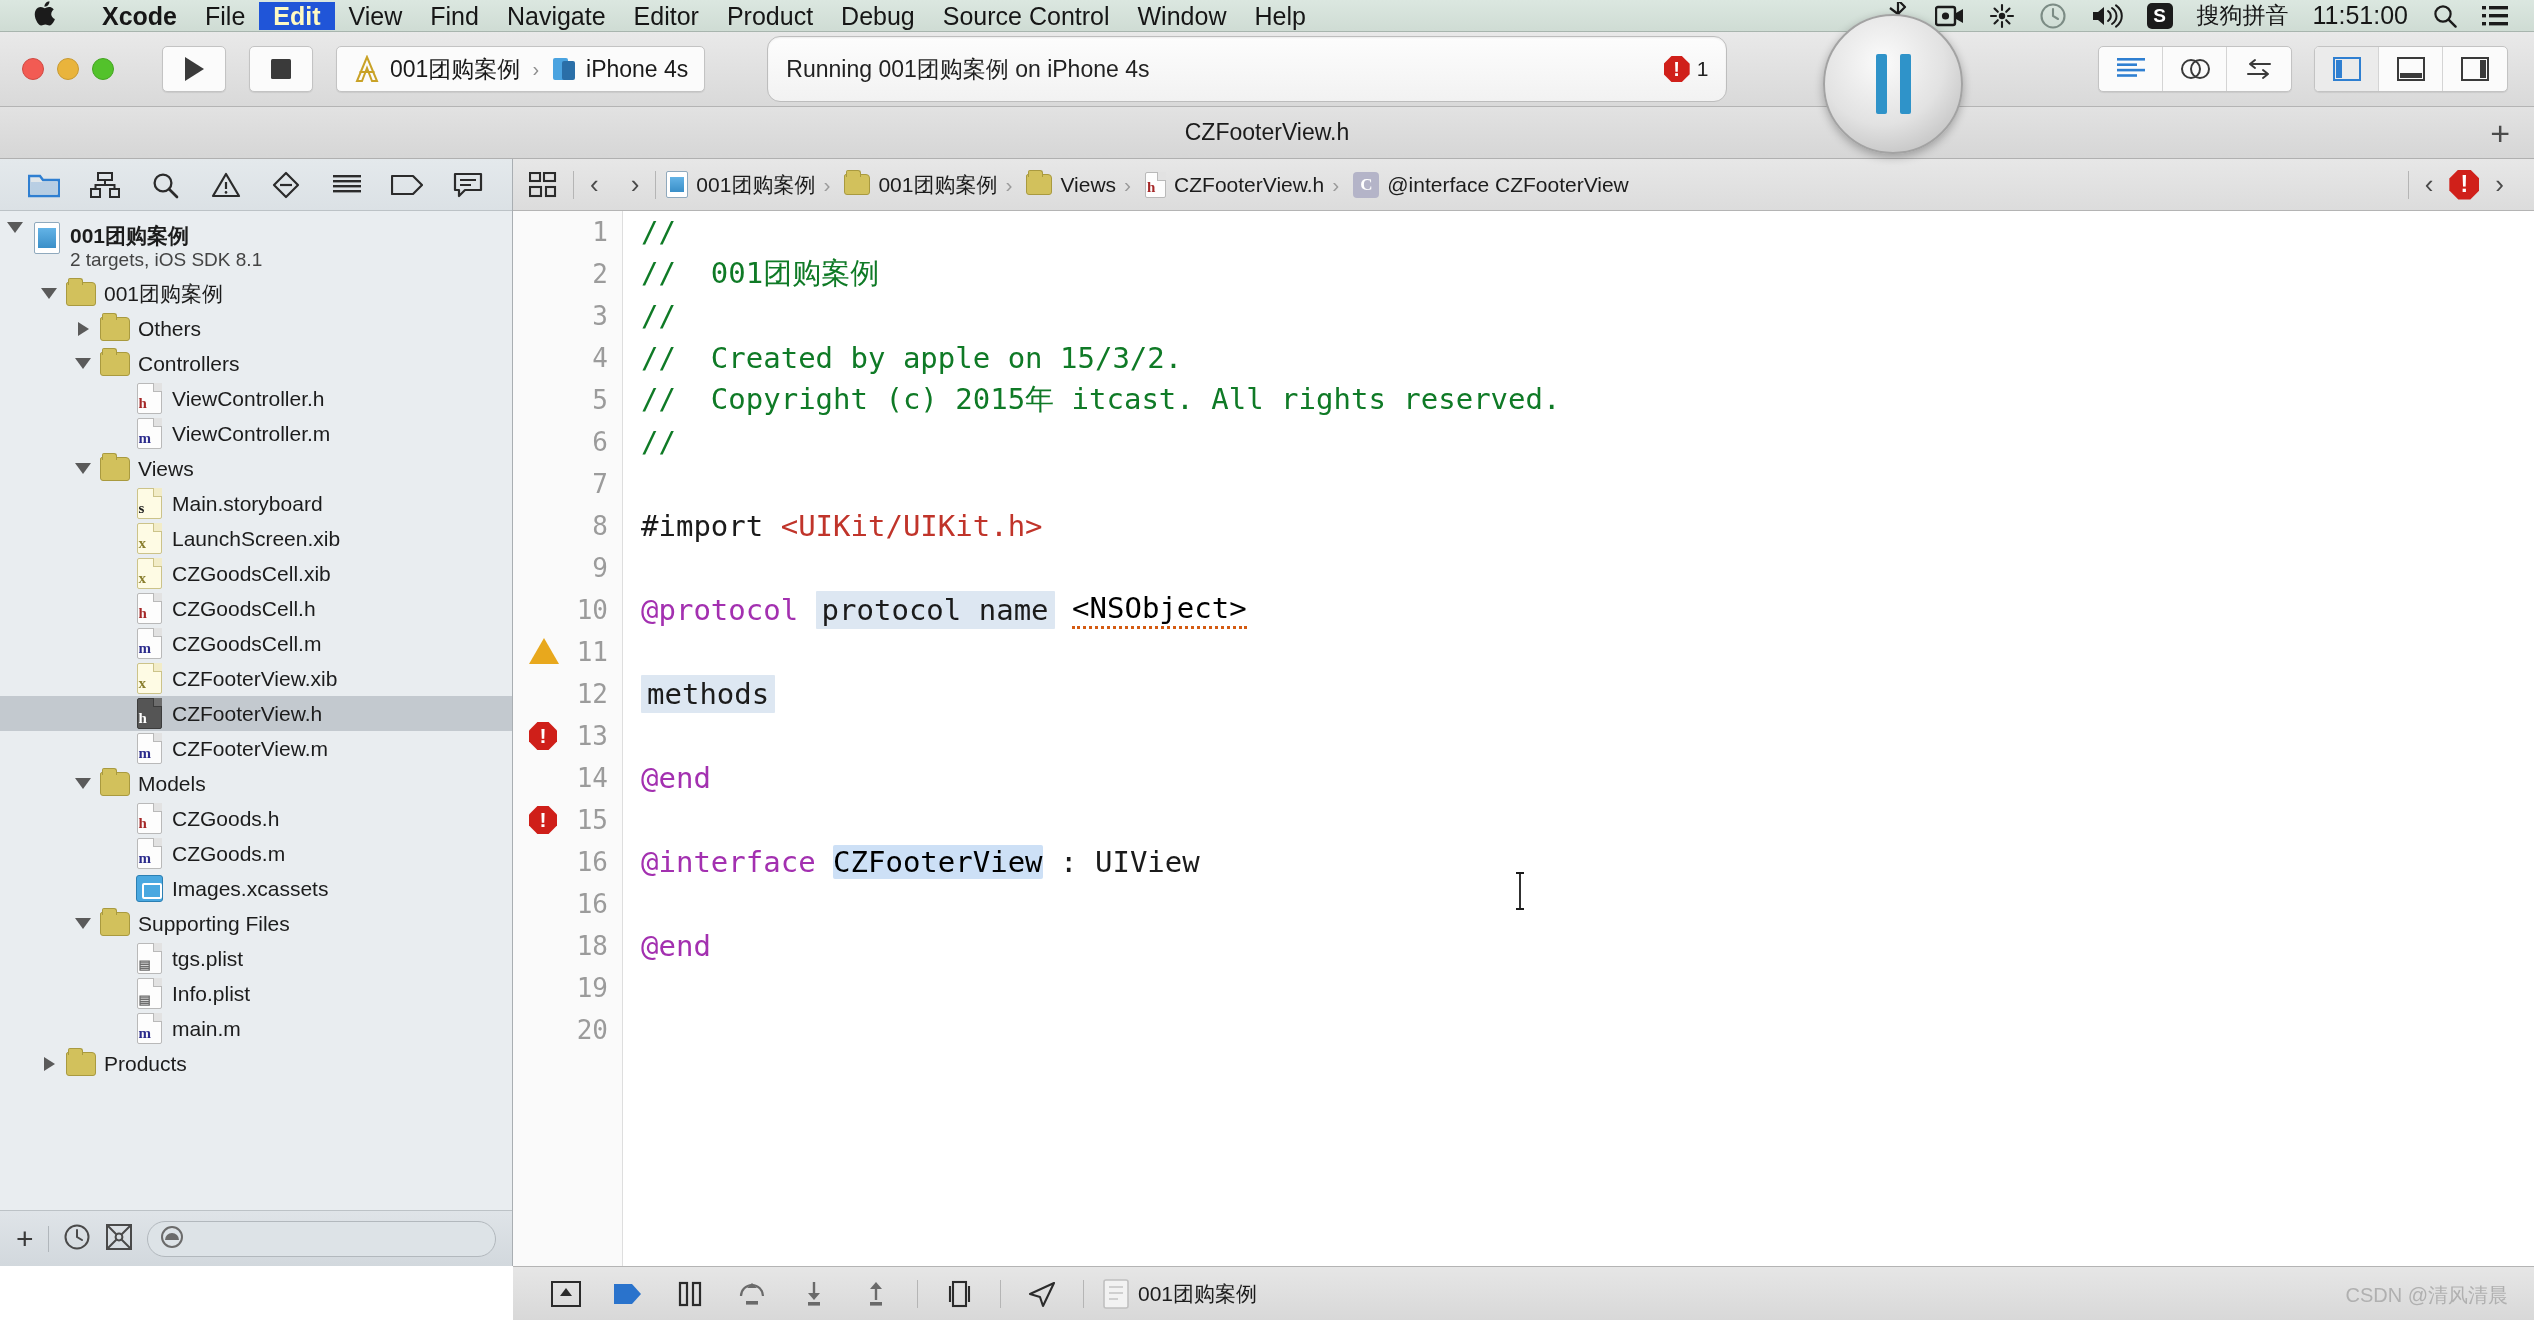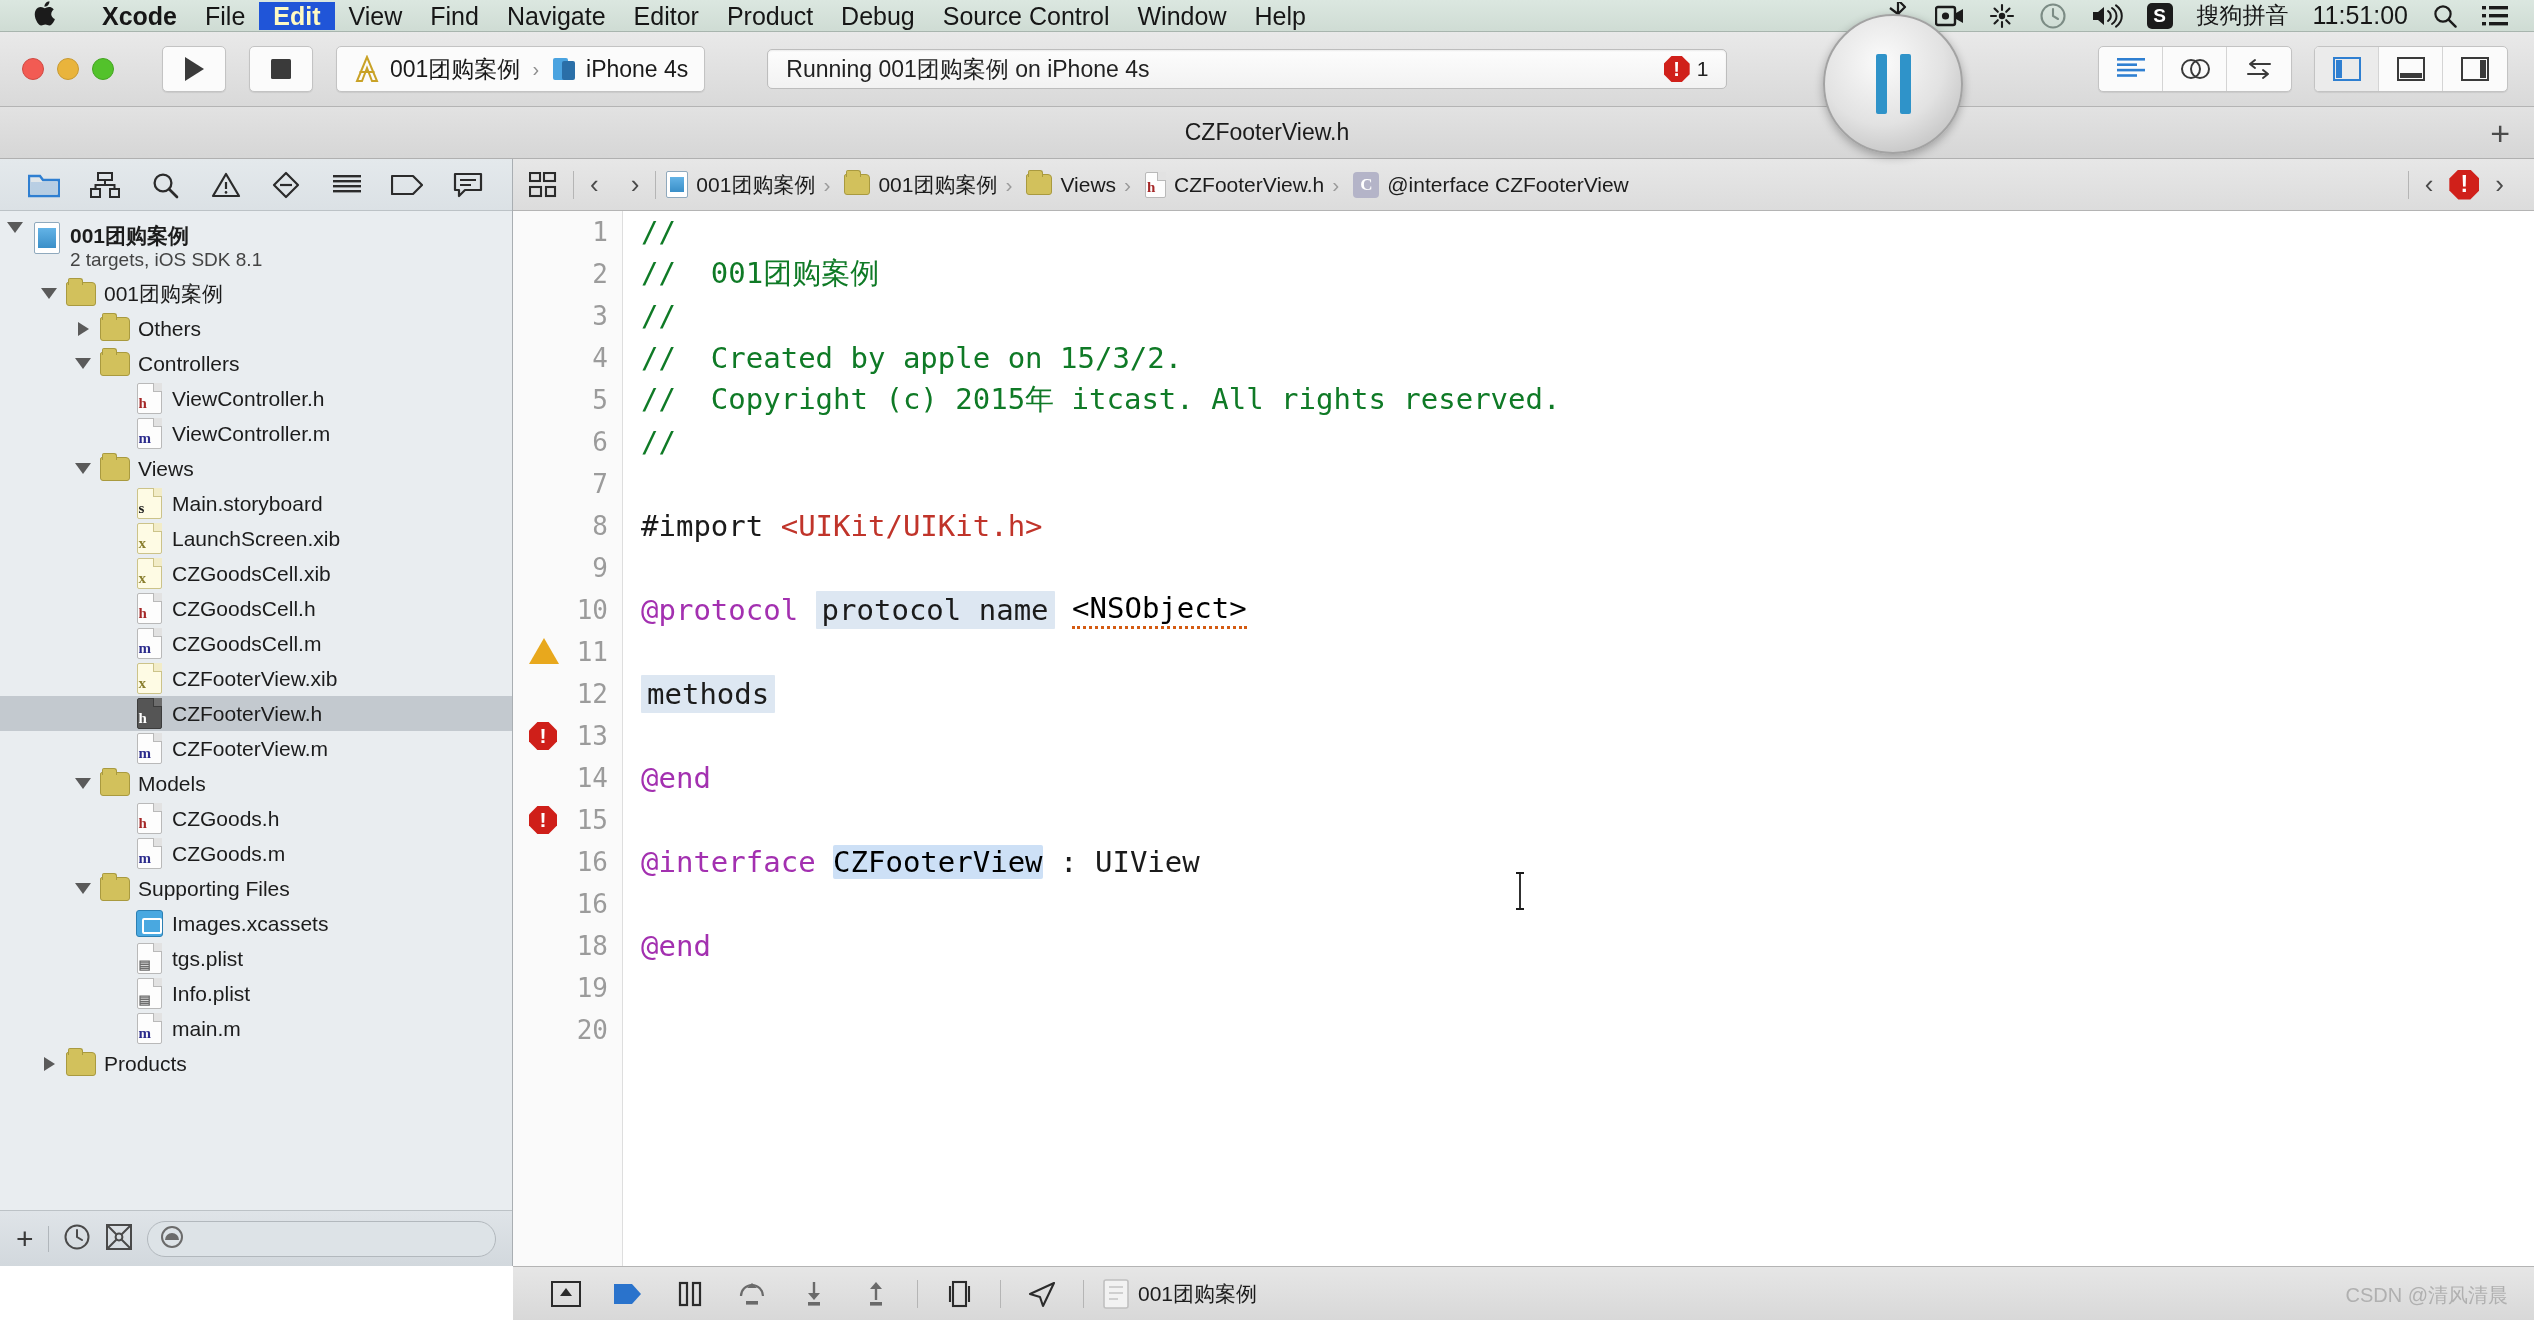--- a/index.html
+++ b/index.html
@@ -67,23 +67,23 @@
   #scheme-box {
     margin-left: 23px; height: 46px;
     background: #fbfbfb; border: 1px solid #c3c3c3; border-radius: 5px;
     display: flex; align-items: center; padding: 0 16px; gap: 9px;
     font-size: 23px; color: #1a1a1a;
     box-shadow: 0 1px 1px rgba(0,0,0,.08);
   }
   #scheme-box .chev { color: #8d8d8d; font-size: 20px; margin: 0 3px; }
 
   #activity-box {
-    margin-left: 62px; height: 40px; flex: 0 0 960px;
+    margin-left: 62px; height: 66px; flex: 0 0 960px;
     background: linear-gradient(#fdfdfd,#f2f2f2);
-    border: 1px solid #bdbdbd; border-radius: 5px;
+    border: 1px solid #bdbdbd; border-radius: 13px;
     display: flex; align-items: center; padding: 0 18px;
     font-size: 23px; color: #222;
     box-shadow: inset 0 1px 2px rgba(0,0,0,.07);
   }
   #activity-box .act-text { flex: 1; }
   #activity-box .err-group { display: flex; align-items: center; gap: 7px; font-size: 21px; }
 
   .stop-octagon {
     width: 26px; height: 26px; border-radius: 4px;
     background: #d0201a; color: #fff; font-weight: bold;
@@ -773,36 +773,36 @@
           <span class="ticon">
             <span class="fi m">
               <span class="page"></span>
               <span class="corner"></span>
               <span class="tag">m</span>
             </span>
           </span>
           <span class="tlabel">CZGoods.m</span>
         </div>
         <div class="trow">
+          <span style="width:102px;flex:0 0 102px;"></span>
+          <span class="tw"></span>
+          <span class="ticon">
+            <span class="xcassets"></span>
+          </span>
+          <span class="tlabel">Images.xcassets</span>
+        </div>
+        <div class="trow">
           <span style="width:68px;flex:0 0 68px;"></span>
           <span class="tw">
             <span class="tri open"></span>
           </span>
           <span class="ticon">
             <span class="folder"></span>
           </span>
           <span class="tlabel">Supporting Files</span>
-        </div>
-        <div class="trow">
-          <span style="width:102px;flex:0 0 102px;"></span>
-          <span class="tw"></span>
-          <span class="ticon">
-            <span class="xcassets"></span>
-          </span>
-          <span class="tlabel">Images.xcassets</span>
         </div>
         <div class="trow">
           <span style="width:102px;flex:0 0 102px;"></span>
           <span class="tw"></span>
           <span class="ticon">
             <span class="fi plist">
               <span class="page"></span>
               <span class="corner"></span>
               <span class="tag">▤</span>
             </span>

